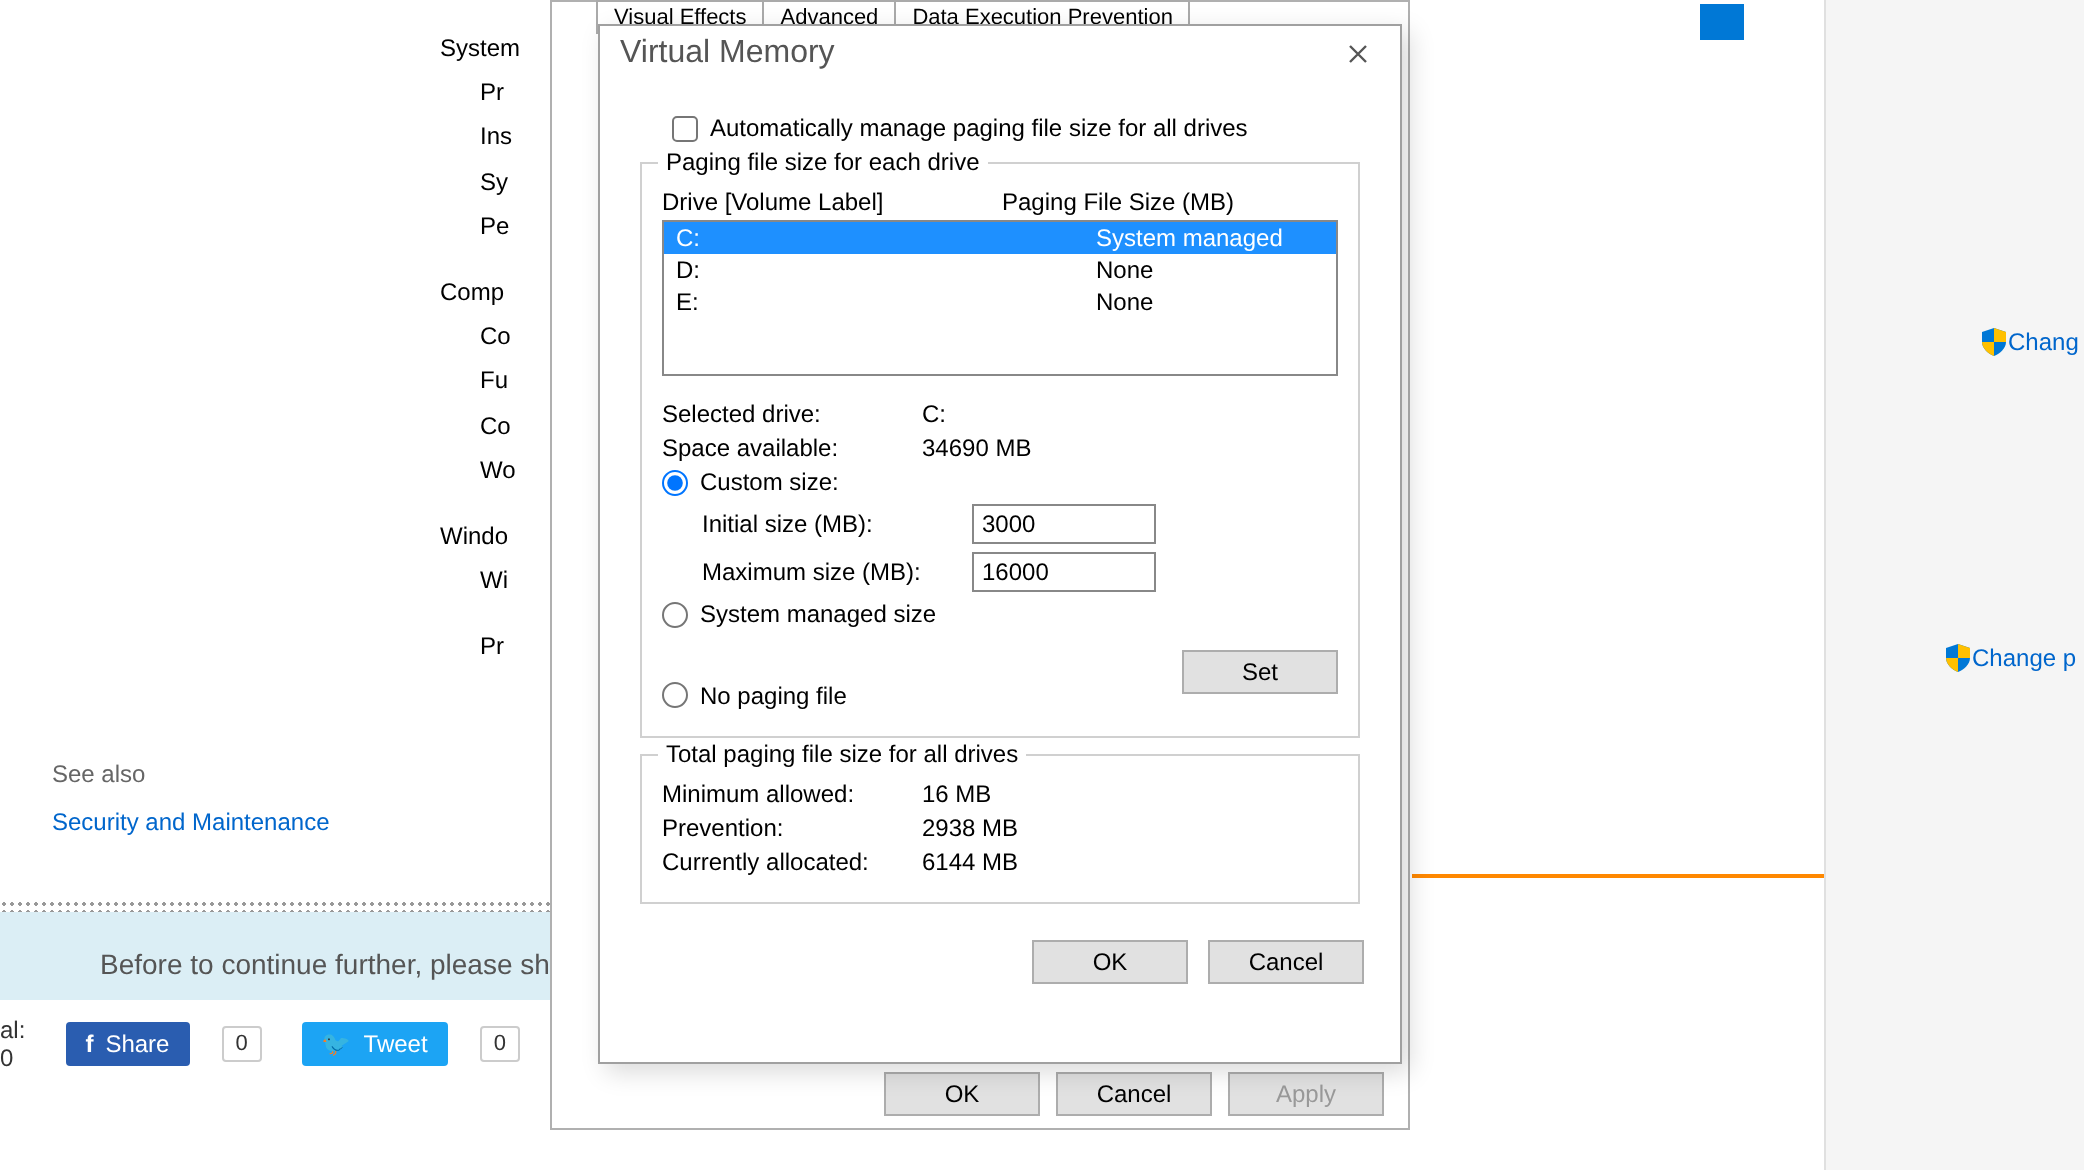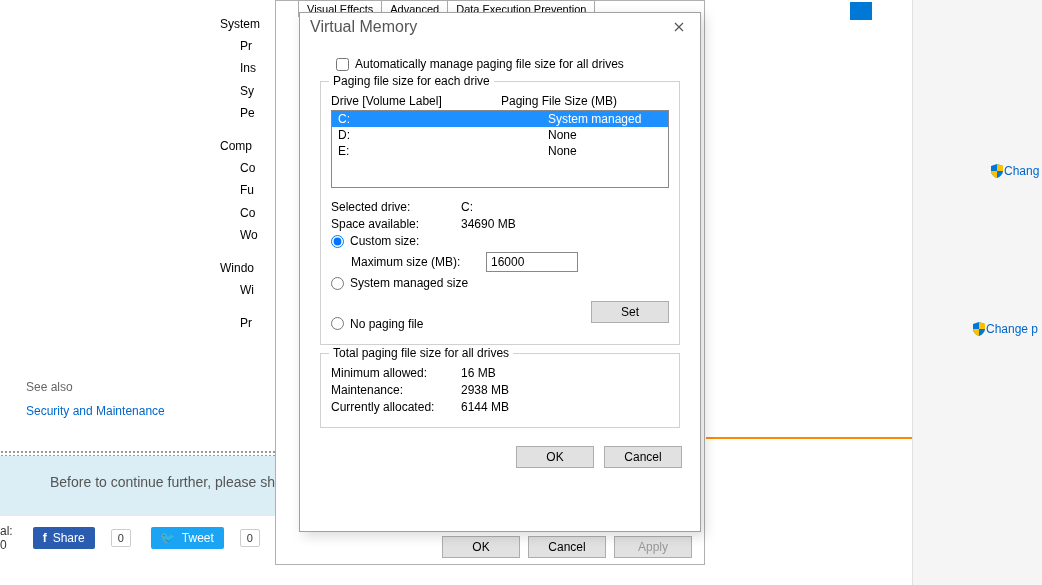--- a/index.html
+++ b/index.html
@@ -9,21 +9,21 @@
     .bg-panel { position: absolute; left: 0; top: 0; width: 280px; height: 585px; background: #fff; }
     .bg-labels { position: absolute; left: 220px; top: 15px; font-size: 12px; line-height: 1.6; }
     .bg-labels div { margin-bottom: 3px; }
     .bg-section-title { color: #000; }
     .bg-item { padding-left: 20px; color: #000; }
     .see-also { position: absolute; left: 26px; top: 380px; color: #666; font-size: 12px; }
     .security-link { position: absolute; left: 26px; top: 404px; color: #0066cc; font-size: 12px; cursor: pointer; }
     
     .bottom-banner { position: absolute; left: 0; top: 450px; width: 280px; height: 135px; }
     .dots-line { height: 6px; width: 280px; background-image: radial-gradient(circle, #999 1px, transparent 1px); background-size: 4px 4px; }
-    .blue-bar { background: #dbeef5; height: 60px; padding: 18px 0 0 50px; color: #555; font-size: 14px; }
+    .blue-bar { background: #dbeef5; height: 44px; padding: 18px 0 0 50px; color: #555; font-size: 14px; }
     .social-row { padding: 8px 0; display: flex; align-items: center; gap: 16px; }
     .social-label { color: #333; font-size: 12px; margin-right: 4px; }
     .social-btn { display: inline-flex; align-items: center; padding: 4px 10px; color: #fff; font-size: 12px; border-radius: 2px; }
     .fb { background: #2a5db0; }
     .tw { background: #1ca4f4; }
     .gp { background: #de4b39; }
     .count-box { background: #fff; border: 1px solid #ccc; padding: 2px 6px; color: #333; font-size: 11px; border-radius: 2px; margin-right: 4px; }
     
     
     .right-link { position: absolute; color: #0066cc; font-size: 12px; display: flex; align-items: center; gap: 0; }
@@ -200,20 +200,24 @@
       <div class="info-row">
         <span class="info-label">Space available:</span>
         <span>34690 MB</span>
       </div>
 
       <div class="radio-row">
         <input type="radio" name="pfmode" checked="" style="">
         <label>Custom size:</label>
       </div>
       <div class="size-row">
+        <span class="size-label">Initial size (MB):</span>
+        <input class="size-input" type="text" value="3000" style="">
+      </div>
+      <div class="size-row">
         <span class="size-label">Maximum size (MB):</span>
         <input class="size-input" type="text" value="16000" style="">
       </div>
 
       <div class="radio-row">
         <input type="radio" name="pfmode" style="">
         <label>System managed size</label>
       </div>
       <div class="radio-row" style="justify-content:space-between;">
         <div style="display:flex;align-items:flex-start;gap:6px;margin-top:24px;">
@@ -224,21 +228,21 @@
       </div>
     </div>
 
     <div class="group-box">
       <div class="group-title">Total paging file size for all drives</div>
       <div class="info-row">
         <span class="info-label">Minimum allowed:</span>
         <span>16 MB</span>
       </div>
       <div class="info-row">
-        <span class="info-label">Maintenance:</span>
+        <span class="info-label">Prevention:</span>
         <span>2938 MB</span>
       </div>
       <div class="info-row">
         <span class="info-label">Currently allocated:</span>
         <span>6144 MB</span>
       </div>
     </div>
   </div>
   <div class="vm-buttons">
     <button class="win-button">OK</button>

